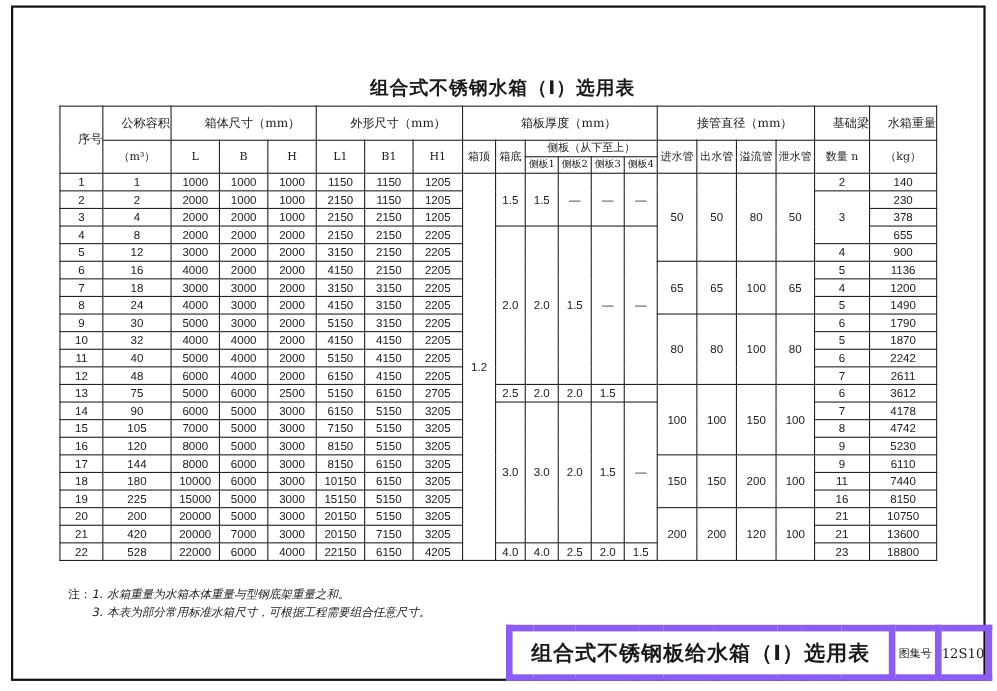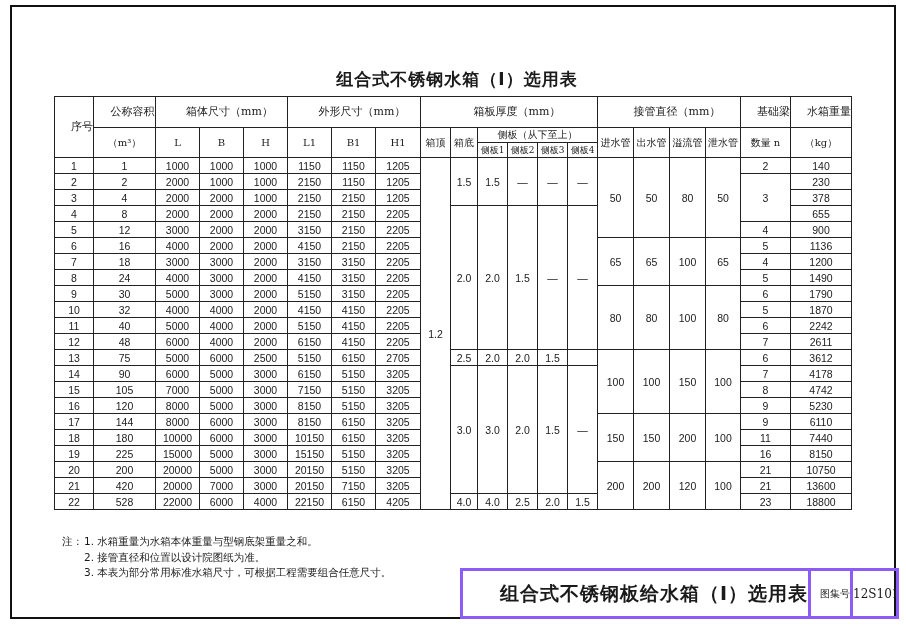--- a/index.html
+++ b/index.html
@@ -13,25 +13,25 @@
     table.sel { position: absolute; left: 54px; top: 96px; border-collapse: collapse;
                 table-layout: fixed; border: 1.6px solid #111; }
     table.sel td { border: 1px solid #222; padding: 0; text-align: center; vertical-align: middle;
                    font-size: 10px; line-height: 10px; overflow: hidden; white-space: nowrap; }
     table.sel tr.h1 td { height: 30px; font-size: 11px; padding-left: 16px; }
     table.sel tr.h2a td { height: 14px; }
     table.sel tr.h2b td { height: 14px; font-size: 9px; }
     table.sel tr.d td { height: 15px; font-family: "Liberation Sans Narrow", "Liberation Sans", sans-serif; font-size: 10.5px; }
     .notes { position: absolute; left: 62px; top: 534px; font-size: 10.5px; line-height: 15.5px;
              font-family: "DejaVu Sans", "Liberation Sans", sans-serif; }
-    .notes .n { padding-left: 22px; }
+    .notes .n { padding-left: 22px; font-style: italic; }
     .notes .label { position: absolute; left: 0; top: 0; }
     .tblock { position: absolute; left: 460px; top: 568px; width: 436px; height: 51px;
               border-collapse: collapse; table-layout: fixed; }
-    .tblock td { border: 3px solid #8b5cf6; text-align: right; vertical-align: middle; padding: 0;
+    .tblock td { border: 6px solid #8b5cf6; text-align: center; vertical-align: middle; padding: 0;
                  font-family: "DejaVu Sans", "Liberation Sans", sans-serif; font-size: 10px; white-space: nowrap; overflow: hidden; }
     .tblock td.big { font-size: 19px; font-weight: bold; height: 31px; letter-spacing: 1px; }
     .tblock td.sig { font-family: "DejaVu Serif", serif; font-weight: bold; font-style: italic; font-size: 11px; }
     .tblock td.code { font-family: "DejaVu Serif", serif; font-size: 12px; margin-left: 24px; }
   </style>
 </head>
 <body>
 
 <div class="frame"></div>
 
@@ -406,21 +406,20 @@
         <td>1.5</td>
         <td>23</td>
         <td>18800</td>
       </tr>
     </tbody>
 </table>
 
 <div class="notes">
   <span class="label">注：</span>
   <div class="n">1. 水箱重量为水箱本体重量与型钢底架重量之和。</div>
-  <div class="n">2. 接管直径和位置以设计院图纸为准。</div>
   <div class="n">3. 本表为部分常用标准水箱尺寸，可根据工程需要组合任意尺寸。</div>
 </div>
 
 <table class="tblock">
   <colgroup>
     <col style="width:22px">
       <col style="width:38px">
       <col style="width:58px">
     <col style="width:22px">
       <col style="width:46px">

